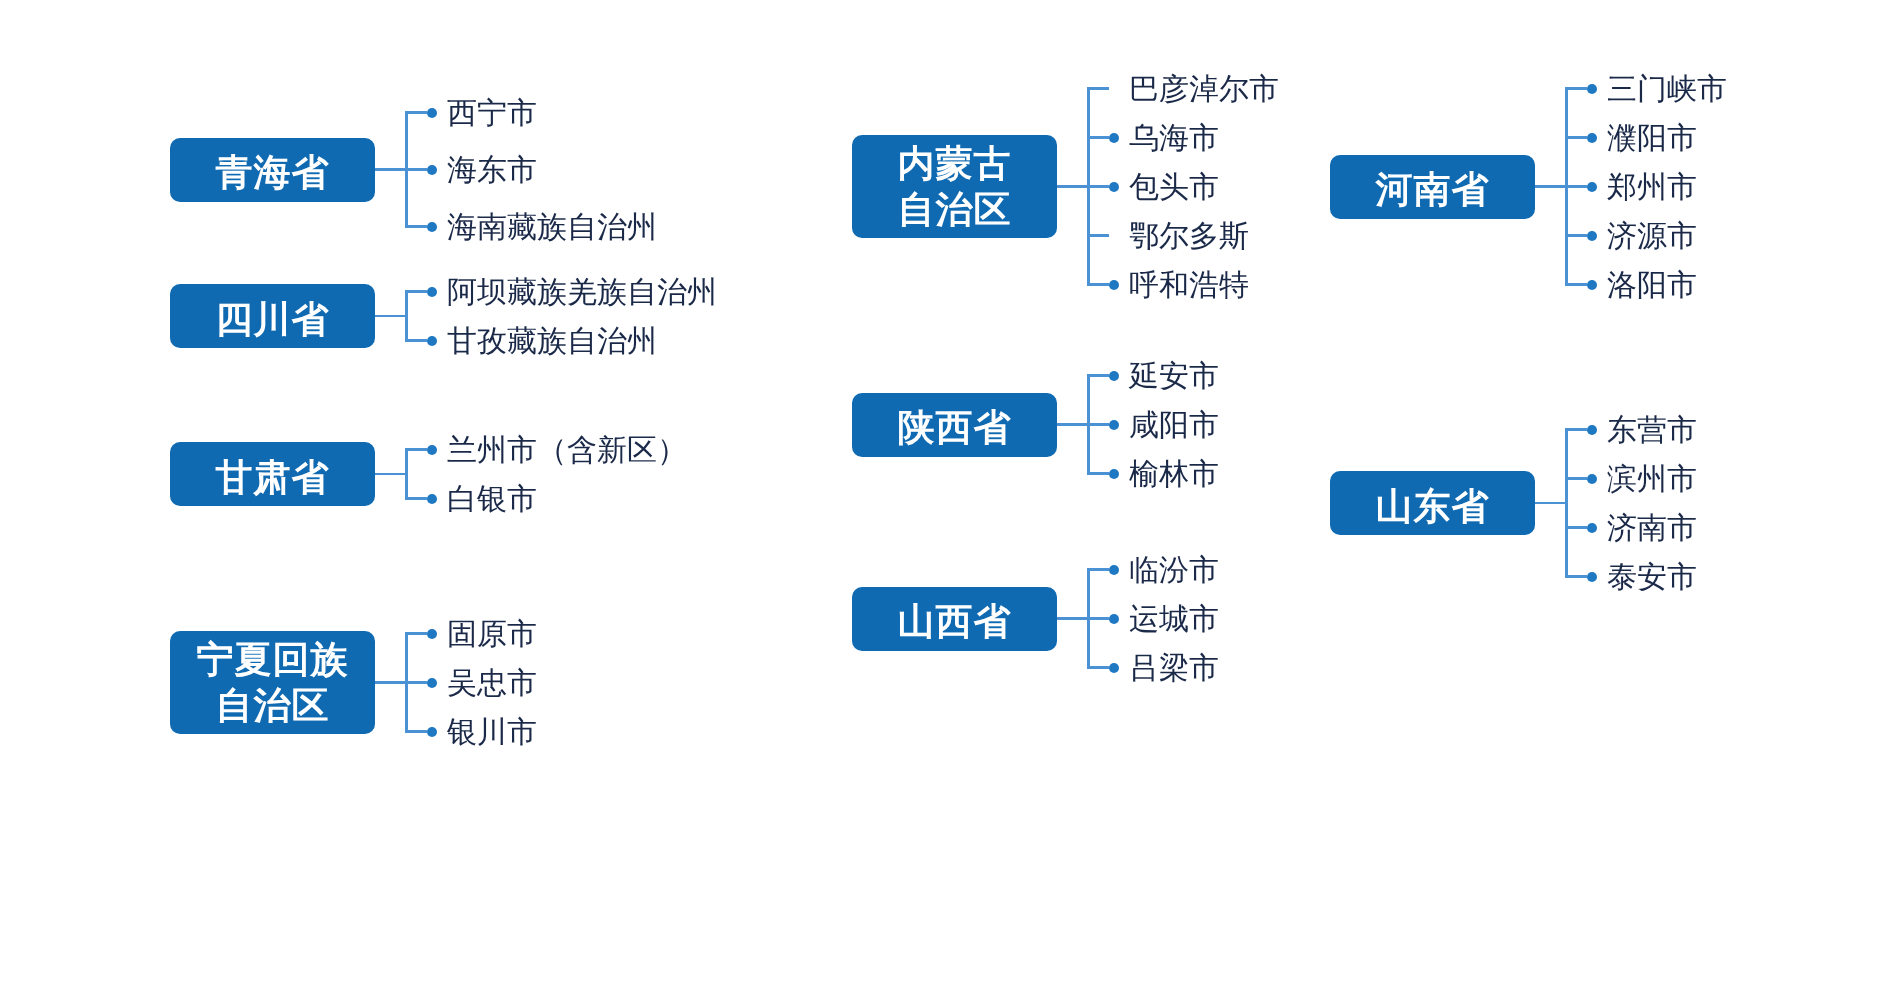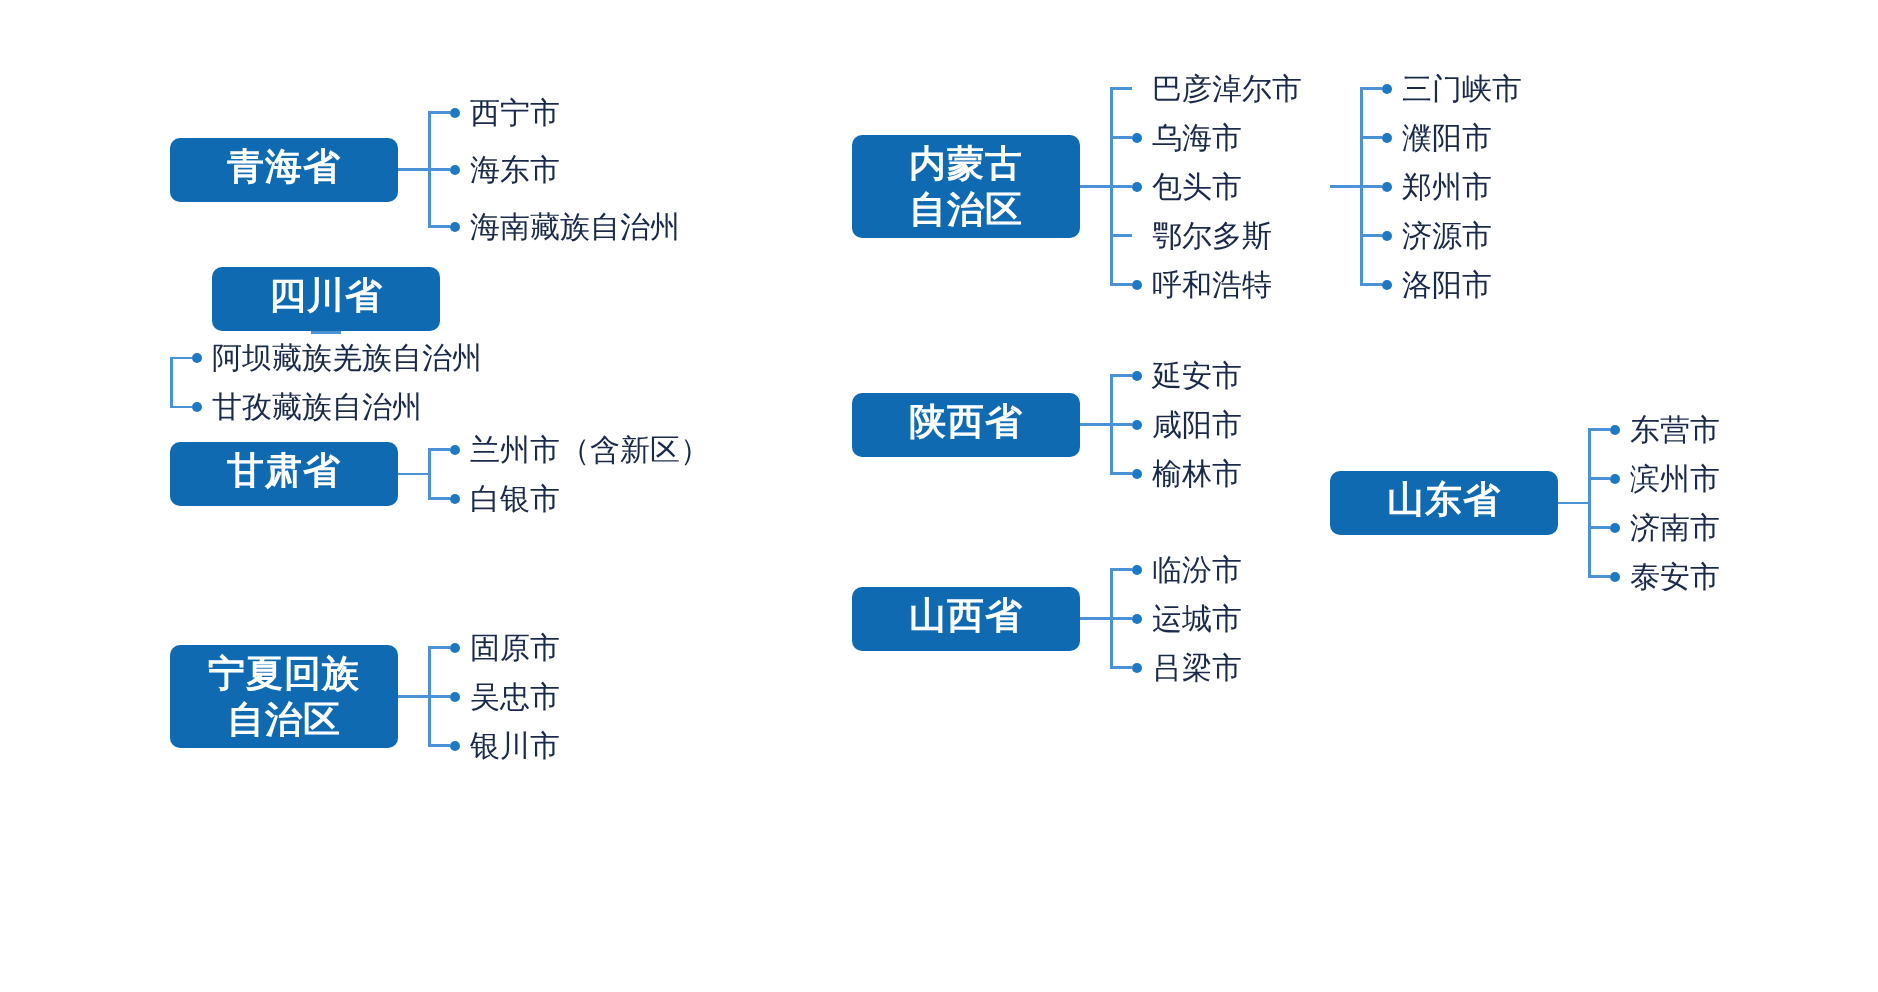--- a/index.html
+++ b/index.html
@@ -22,26 +22,26 @@
     background:var(--bg);
     overflow:hidden;
   }
   .group{
     position:absolute;
     display:flex;
     align-items:center;
     --rh:49px;
   }
   .pbox{
-    width:228px;
+    width:205px;
     min-height:64px;
     background:var(--box);
     border-radius:10px;
     display:flex;
-    align-items:flex-start;
+    align-items:flex-end;
     justify-content:center;
     padding:6px 16px;
     flex:none;
   }
   .pbox-label{
     color:#fff;
     font-weight:bold;
     font-size:37px;
     line-height:1.22;
     text-align:center;
@@ -118,21 +118,21 @@
           <span class="dot"></span>
           <span class="city-label">海东市</span>
         </div>
         <div class="child">
           <span class="dot"></span>
           <span class="city-label">海南藏族自治州</span>
         </div>
       </div>
   </div>
 
-  <div class="group" style="left: 170px; top: 267px; flex-direction: column; --rh: 49px;">
+  <div class="group" style="left: 170px; top: 267px; --rh: 49px;">
     <div class="pbox">
       <span class="pbox-label">四川省</span>
     </div>
     <span class="link"></span>
     <div class="children">
         <div class="child">
           <span class="dot"></span>
           <span class="city-label">阿坝藏族羌族自治州</span>
         </div>
         <div class="child">
@@ -152,21 +152,21 @@
           <span class="dot"></span>
           <span class="city-label">兰州市（含新区）</span>
         </div>
         <div class="child">
           <span class="dot"></span>
           <span class="city-label">白银市</span>
         </div>
       </div>
   </div>
 
-  <div class="group" style="left: 170px; top: 623px; --rh: 49px;">
+  <div class="group" style="left: 170px; top: 609px; --rh: 49px;">
     <div class="pbox">
       <span class="pbox-label">宁夏回族
 自治区</span>
     </div>
     <span class="link"></span>
     <div class="children">
         <div class="child">
           <span class="dot"></span>
           <span class="city-label">固原市</span>
         </div>
@@ -247,20 +247,23 @@
           <span class="city-label">运城市</span>
         </div>
         <div class="child">
           <span class="dot"></span>
           <span class="city-label">吕梁市</span>
         </div>
       </div>
   </div>
 
   <div class="group" style="left: 1330px; top: 64px; --rh: 49px;">
+    <div class="pbox">
+      <span class="pbox-label">河南省</span>
+    </div>
     <span class="link"></span>
     <div class="children">
         <div class="child">
           <span class="dot"></span>
           <span class="city-label">三门峡市</span>
         </div>
         <div class="child">
           <span class="dot"></span>
           <span class="city-label">濮阳市</span>
         </div>

